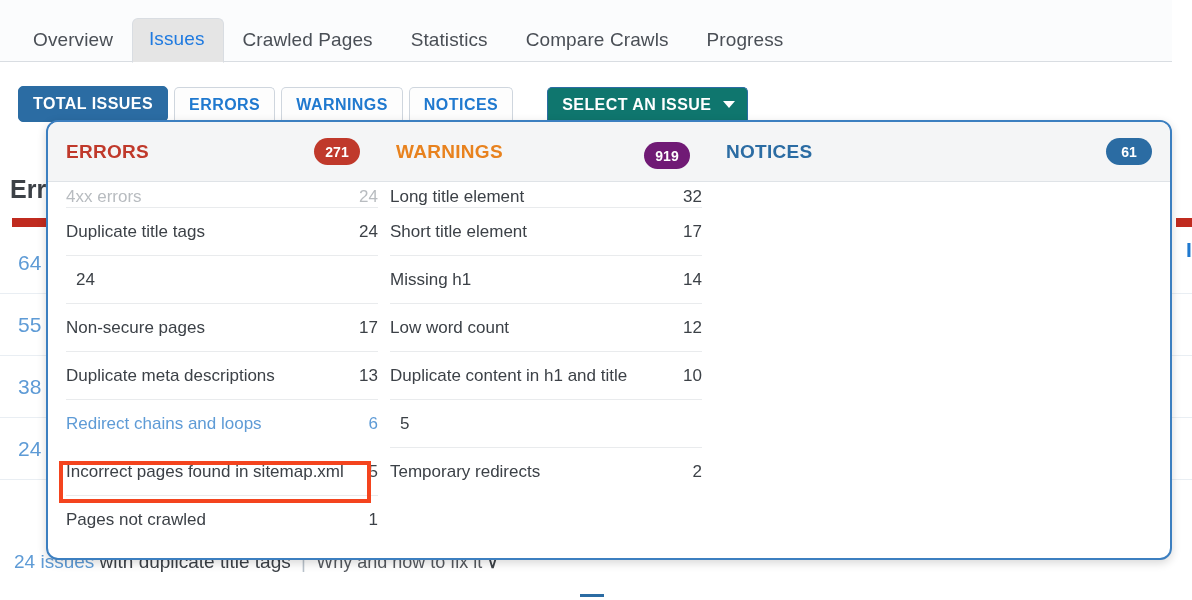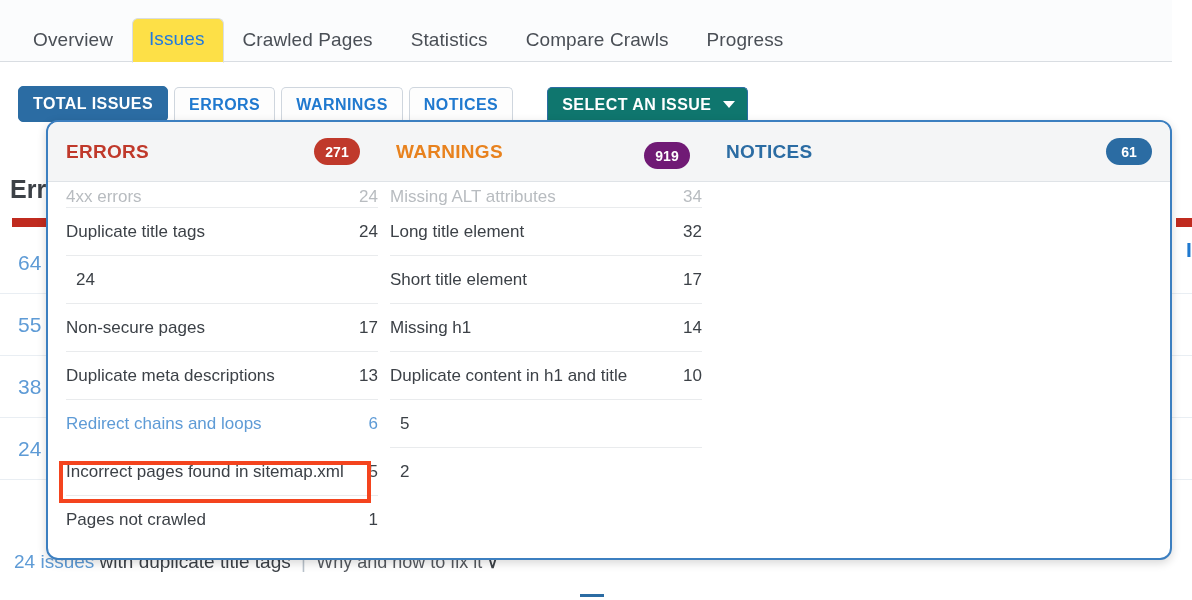--- a/index.html
+++ b/index.html
@@ -19,21 +19,21 @@
   }
   .navtabs .inner { display: flex; align-items: flex-end; height: 62px; padding-left: 14px; }
   .navtab {
     font-size: 19px; color: #4a4f56; letter-spacing: .1px;
     padding: 10px 18px 14px 18px; line-height: 1; white-space: nowrap;
     position: relative; top: 1px;
     border: 1px solid transparent; border-bottom: none;
     border-radius: 6px 6px 0 0;
   }
   .navtab.active {
-    color: #1f7ae0; background: #fde047;
+    color: #1f7ae0; background: #e5e5e5;
     border-color: #d9dde2; border-bottom: 1px solid #ffffff; padding-left: 16px;
   }
 
   
   .filterrow { position: absolute; left: 18px; top: 86px; display: flex; align-items: center; }
   .pill {
     font-size: 16px; font-weight: bold; letter-spacing: .45px;
     padding: 9px 14px; border-radius: 5px 5px 0 0; line-height: 1;
     border: 1px solid #cfd6de; border-bottom: none;
     background: #fdfdfd; color: #2079cf; white-space: nowrap;
@@ -229,44 +229,45 @@
           <span>Incorrect pages found in sitemap.xml</span>
           <span class="num">5</span>
         </div>
         <div class="item">
           <span>Pages not crawled</span>
           <span class="num">1</span>
         </div>
       </div>
 
       <div class="col warnings">
-        <div class="item clipped">
-          <span>Missing ALT attributes</span>
-          <span class="num">34</span>
-        </div>
         <div class="item">
           <span>Long title element</span>
           <span class="num">32</span>
         </div>
         <div class="item">
           <span>Short title element</span>
           <span class="num">17</span>
         </div>
         <div class="item">
           <span>Missing h1</span>
           <span class="num">14</span>
         </div>
         <div class="item">
+          <span>Low word count</span>
+          <span class="num">12</span>
+        </div>
+        <div class="item">
           <span>Duplicate content in h1 and title</span>
           <span class="num">10</span>
         </div>
         <div class="item">
           <span class="num">5</span>
         </div>
         <div class="item">
+          <span>Temporary redirects</span>
           <span class="num">2</span>
         </div>
       </div>
 
       <div class="col notices"></div>
 
       <div class="highlight-box"></div>
     </div>
   </div>
 

